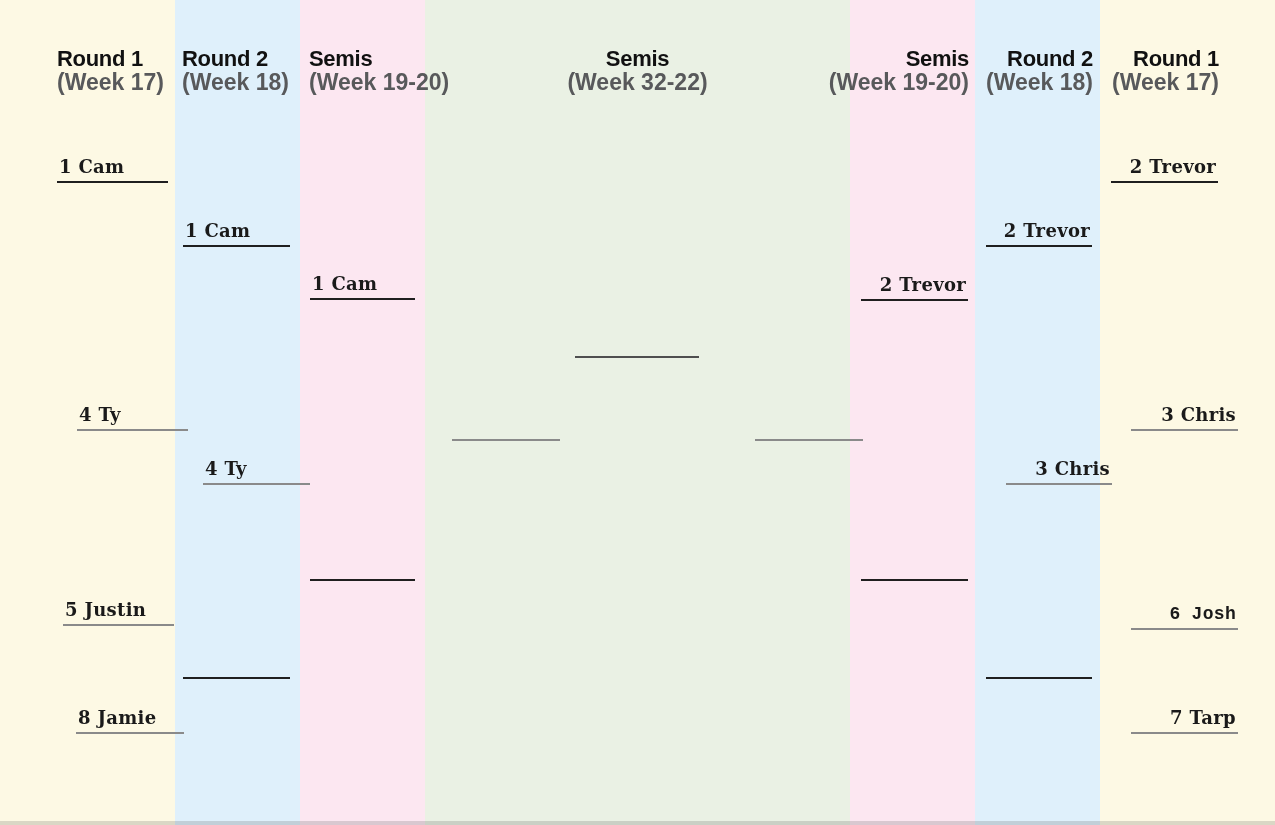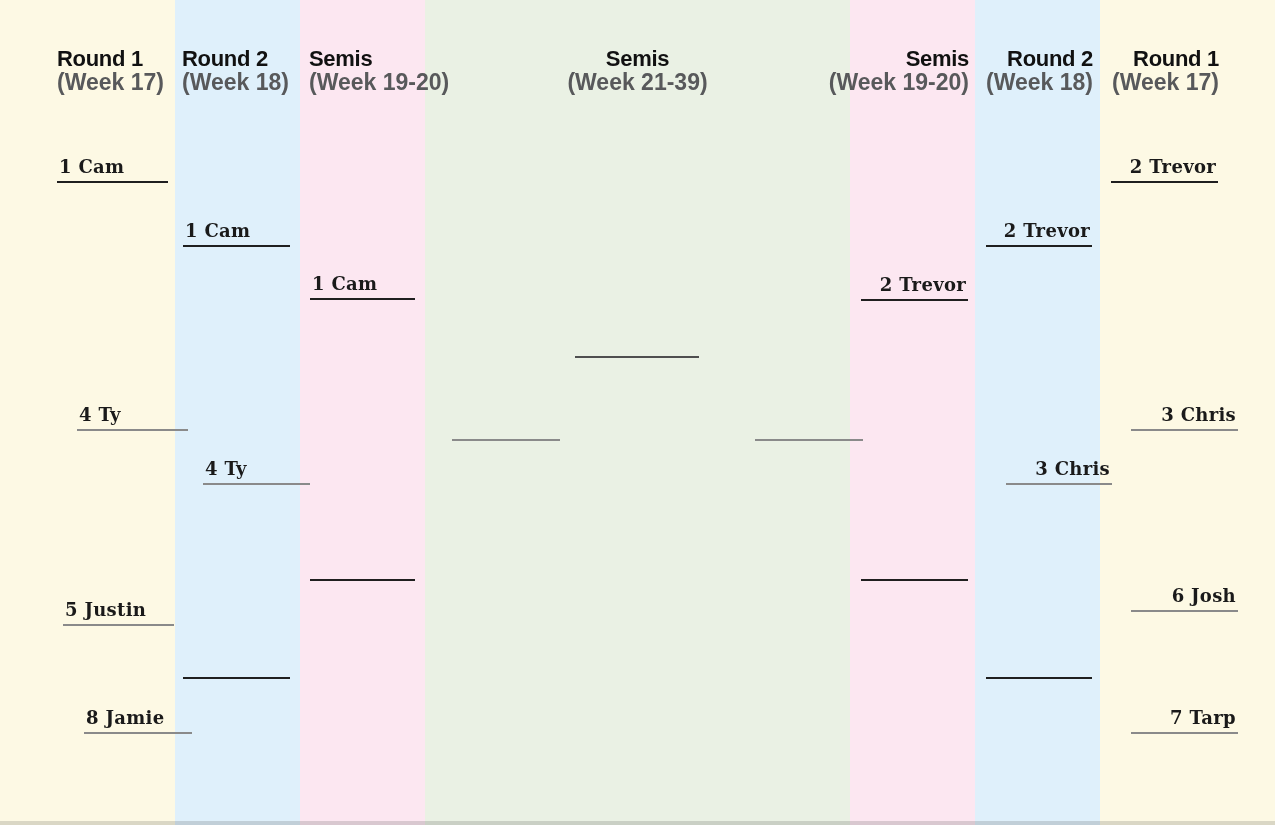--- a/index.html
+++ b/index.html
@@ -72,39 +72,39 @@
   <div class="col-header" style="left:182px;">
     <span class="col-title">Round 2</span>
     <span class="col-sub">(Week 18)</span>
   </div>
   <div class="col-header" style="left:309px;">
     <span class="col-title">Semis</span>
     <span class="col-sub">(Week 19-20)</span>
   </div>
   <div class="col-header align-center" style="left:425px;width:425px;">
     <span class="col-title">Semis</span>
-    <span class="col-sub">(Week 21-39)</span>
+    <span class="col-sub">(Week 32-22)</span>
   </div>
   <div class="col-header align-right" style="right:306px;">
     <span class="col-title">Semis</span>
     <span class="col-sub">(Week 19-20)</span>
   </div>
   <div class="col-header align-right" style="right:182px;">
     <span class="col-title">Round 2</span>
     <span class="col-sub">(Week 18)</span>
   </div>
   <div class="col-header align-right" style="right:56px;">
     <span class="col-title">Round 1</span>
     <span class="col-sub">(Week 17)</span>
   </div>
 
   <div class="slot" style="left:57px;top:143px;width:111px;">1 Cam</div>
   <div class="slot ln-gray" style="left:57px;top:391px;width:111px;">4 Ty</div>
   <div class="slot ln-gray" style="left:43px;top:586px;width:111px;">5 Justin</div>
-  <div class="slot ln-gray" style="left:64px;top:694px;width:108px;">8 Jamie</div>
+  <div class="slot ln-gray" style="left:56px;top:694px;width:108px;">8 Jamie</div>
 
   <div class="slot" style="left:183px;top:207px;width:107px;">1 Cam</div>
   <div class="slot ln-gray" style="left:183px;top:445px;width:107px;">4 Ty</div>
   <div class="slot" style="left:183px;top:639px;width:107px;"></div>
 
   <div class="slot" style="left:310px;top:260px;width:105px;">1 Cam</div>
   <div class="slot" style="left:310px;top:541px;width:105px;"></div>
 
   <div class="slot ln-gray" style="left:432px;top:401px;width:108px;"></div>
   <div class="slot ln-mid" style="left:575px;top:318px;width:124px;"></div>
@@ -112,17 +112,17 @@
 
   <div class="slot right" style="left:861px;top:261px;width:107px;">2 Trevor</div>
   <div class="slot right" style="left:861px;top:541px;width:107px;"></div>
 
   <div class="slot right" style="left:986px;top:207px;width:106px;">2 Trevor</div>
   <div class="slot right ln-gray" style="left:986px;top:445px;width:106px;">3 Chris</div>
   <div class="slot right" style="left:986px;top:639px;width:106px;"></div>
 
   <div class="slot right" style="left:1111px;top:143px;width:107px;">2 Trevor</div>
   <div class="slot right ln-gray" style="left:1111px;top:391px;width:107px;">3 Chris</div>
-  <div class="slot right ln-gray" style="left:1111px;top:572px;width:107px;">6 Josh</div>
+  <div class="slot right ln-gray" style="left:1111px;top:590px;width:107px;font-family:Liberation Mono, monospace;">6 Josh</div>
   <div class="slot right ln-gray" style="left:1111px;top:694px;width:107px;">7 Tarp</div>
 
   <div id="bottom-edge"></div>
 </div>
 
 </body></html>

